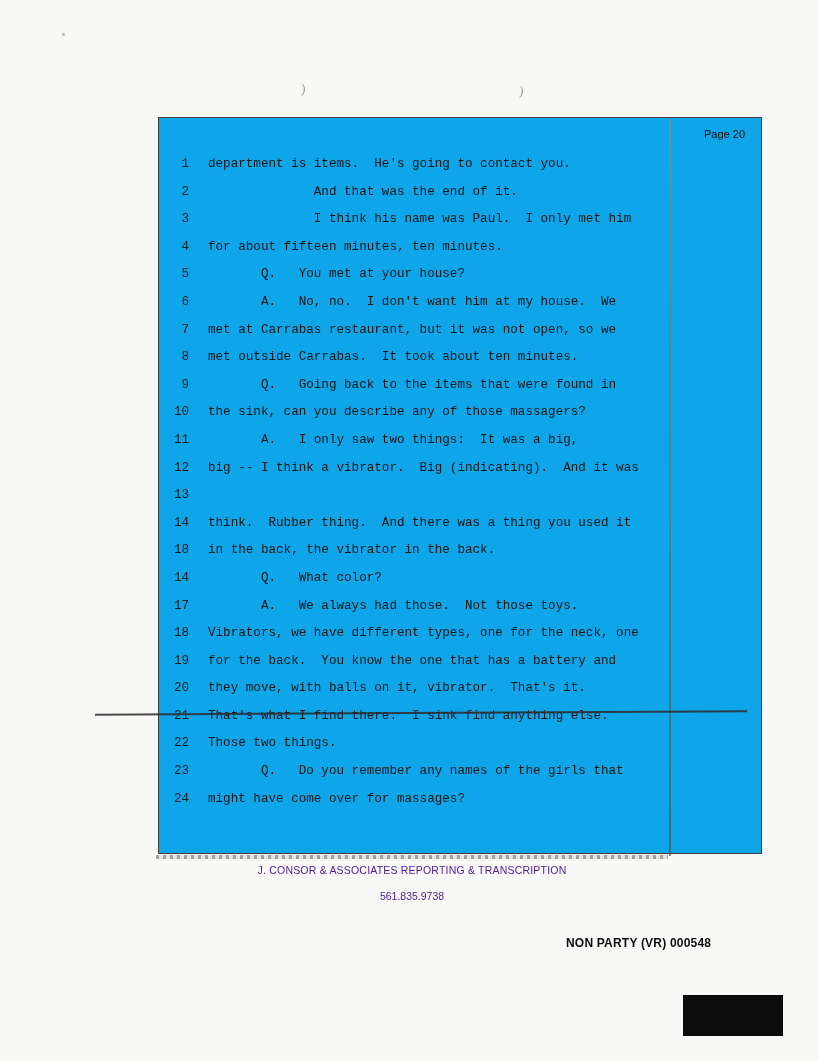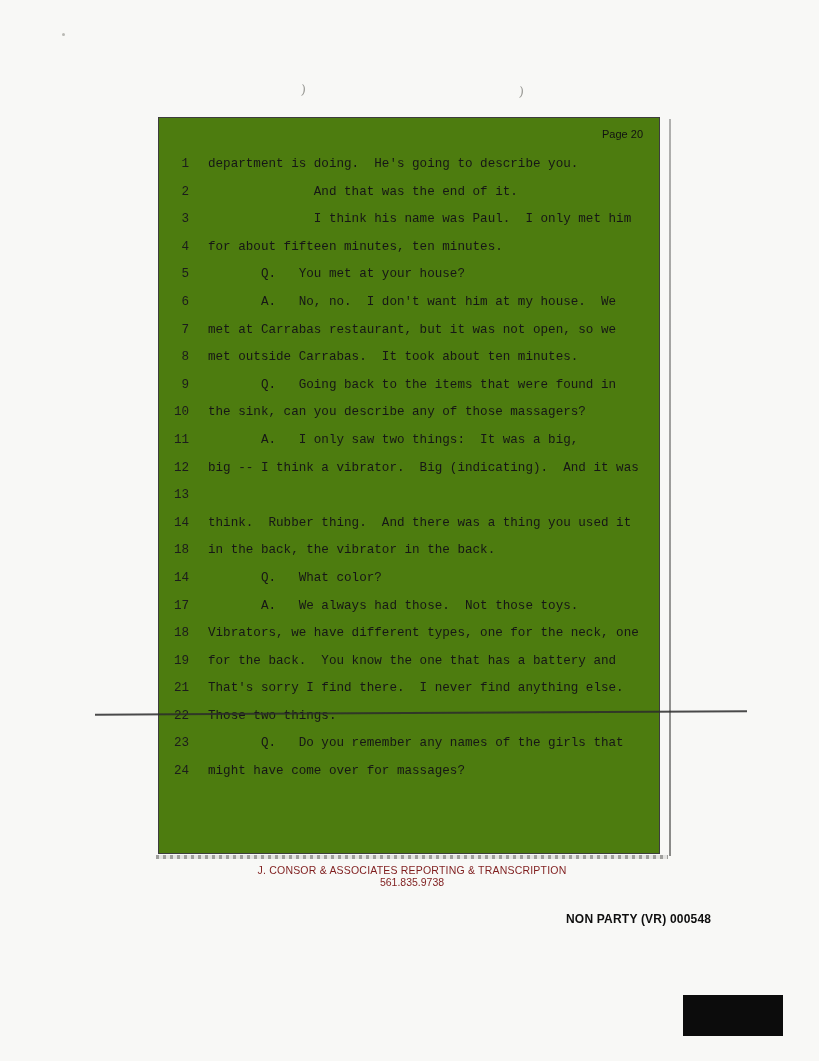--- a/index.html
+++ b/index.html
@@ -6,22 +6,22 @@
   .canvas{
     position:relative;
     width:819px;height:1061px;
     background:#f8f8f6;
     overflow:hidden;
     font-family:"Liberation Mono","DejaVu Sans Mono",monospace;
     color:#1c1c1c;
   }
   
   .sheet{
-    position:absolute;left:158px;top:117px;width:502px;height:737px;
-    background:#4d7c0f;
+    position:absolute;left:158px;top:117px;width:604px;height:737px;
+    background:#0ea5e9;
     border:1px solid #3d3d3d;
     box-sizing:border-box;
   }
   .page-label{
     position:absolute;top:10px;right:16px;
     font-family:"Liberation Sans","DejaVu Sans",sans-serif;
     font-size:11px;color:#111;
   }
   .lines{
     position:absolute;left:8px;top:33px;right:4px;
@@ -63,27 +63,27 @@
     position:absolute;left:156px;top:855px;width:512px;height:4px;
     background:repeating-linear-gradient(90deg,
       rgba(45,45,42,.55) 0 3px, rgba(45,45,42,.12) 3px 7px);
     opacity:.8;
   }
   
   .footer{
     position:absolute;left:158px;top:864px;width:508px;
     text-align:center;
     font-family:"Liberation Sans","DejaVu Sans",sans-serif;
-    color:#7f1d1d;
+    color:#4c1d95;
   }
   .footer .reporting{font-size:10.5px;letter-spacing:.2px;}
-  .footer .phone{font-size:10.5px;margin-top:0;}
+  .footer .phone{font-size:10.5px;margin-top:14px;}
   
   .stamp{
-    position:absolute;left:566px;top:912px;
+    position:absolute;left:566px;top:936px;
     font-family:"Liberation Sans","DejaVu Sans",sans-serif;
     font-weight:bold;font-size:12px;color:#0e0e0e;letter-spacing:.2px;
   }
   
   .redaction{
     position:absolute;left:683px;top:995px;width:100px;height:41px;
     background:#0c0c0c;
   }
 </style>
 </head>
@@ -91,40 +91,41 @@
 
 <div class="canvas">
 
   <span class="artifact a1">)</span>
   <span class="artifact a2">)</span>
   <span class="speck"></span>
 
   <div class="sheet">
     <div class="page-label">Page 20</div>
     <div class="lines">
-        <div class="line"><span class="num">1</span><span class="txt">department is doing.  He's going to describe you.</span></div>
+        <div class="line"><span class="num">1</span><span class="txt">department is items.  He's going to contact you.</span></div>
         <div class="line"><span class="num">2</span><span class="txt">              And that was the end of it.</span></div>
         <div class="line"><span class="num">3</span><span class="txt">              I think his name was Paul.  I only met him</span></div>
         <div class="line"><span class="num">4</span><span class="txt">for about fifteen minutes, ten minutes.</span></div>
         <div class="line"><span class="num">5</span><span class="txt">       Q.   You met at your house?</span></div>
         <div class="line"><span class="num">6</span><span class="txt">       A.   No, no.  I don't want him at my house.  We</span></div>
         <div class="line"><span class="num">7</span><span class="txt">met at Carrabas restaurant, but it was not open, so we</span></div>
         <div class="line"><span class="num">8</span><span class="txt">met outside Carrabas.  It took about ten minutes.</span></div>
         <div class="line"><span class="num">9</span><span class="txt">       Q.   Going back to the items that were found in</span></div>
         <div class="line"><span class="num">10</span><span class="txt">the sink, can you describe any of those massagers?</span></div>
         <div class="line"><span class="num">11</span><span class="txt">       A.   I only saw two things:  It was a big,</span></div>
         <div class="line"><span class="num">12</span><span class="txt">big -- I think a vibrator.  Big (indicating).  And it was</span></div>
         <div class="line"><span class="num">13</span></div>
         <div class="line"><span class="num">14</span><span class="txt">think.  Rubber thing.  And there was a thing you used it</span></div>
         <div class="line"><span class="num">18</span><span class="txt">in the back, the vibrator in the back.</span></div>
         <div class="line"><span class="num">14</span><span class="txt">       Q.   What color?</span></div>
         <div class="line"><span class="num">17</span><span class="txt">       A.   We always had those.  Not those toys.</span></div>
         <div class="line"><span class="num">18</span><span class="txt">Vibrators, we have different types, one for the neck, one</span></div>
         <div class="line"><span class="num">19</span><span class="txt">for the back.  You know the one that has a battery and</span></div>
-        <div class="line struck"><span class="num">21</span><span class="txt">That's sorry I find there.  I never find anything else.</span></div>
+        <div class="line"><span class="num">20</span><span class="txt">they move, with balls on it, vibrator.  That's it.</span></div>
+        <div class="line struck"><span class="num">21</span><span class="txt">That's what I find there.  I sink find anything else.</span></div>
         <div class="line"><span class="num">22</span><span class="txt">Those two things.</span></div>
         <div class="line"><span class="num">23</span><span class="txt">       Q.   Do you remember any names of the girls that</span></div>
         <div class="line"><span class="num">24</span><span class="txt">might have come over for massages?</span></div>
       </div>
   </div>
 
   <div class="edge-shadow"></div>
   <div class="bottom-smudge"></div>
 
   <div class="strike-line"></div>

